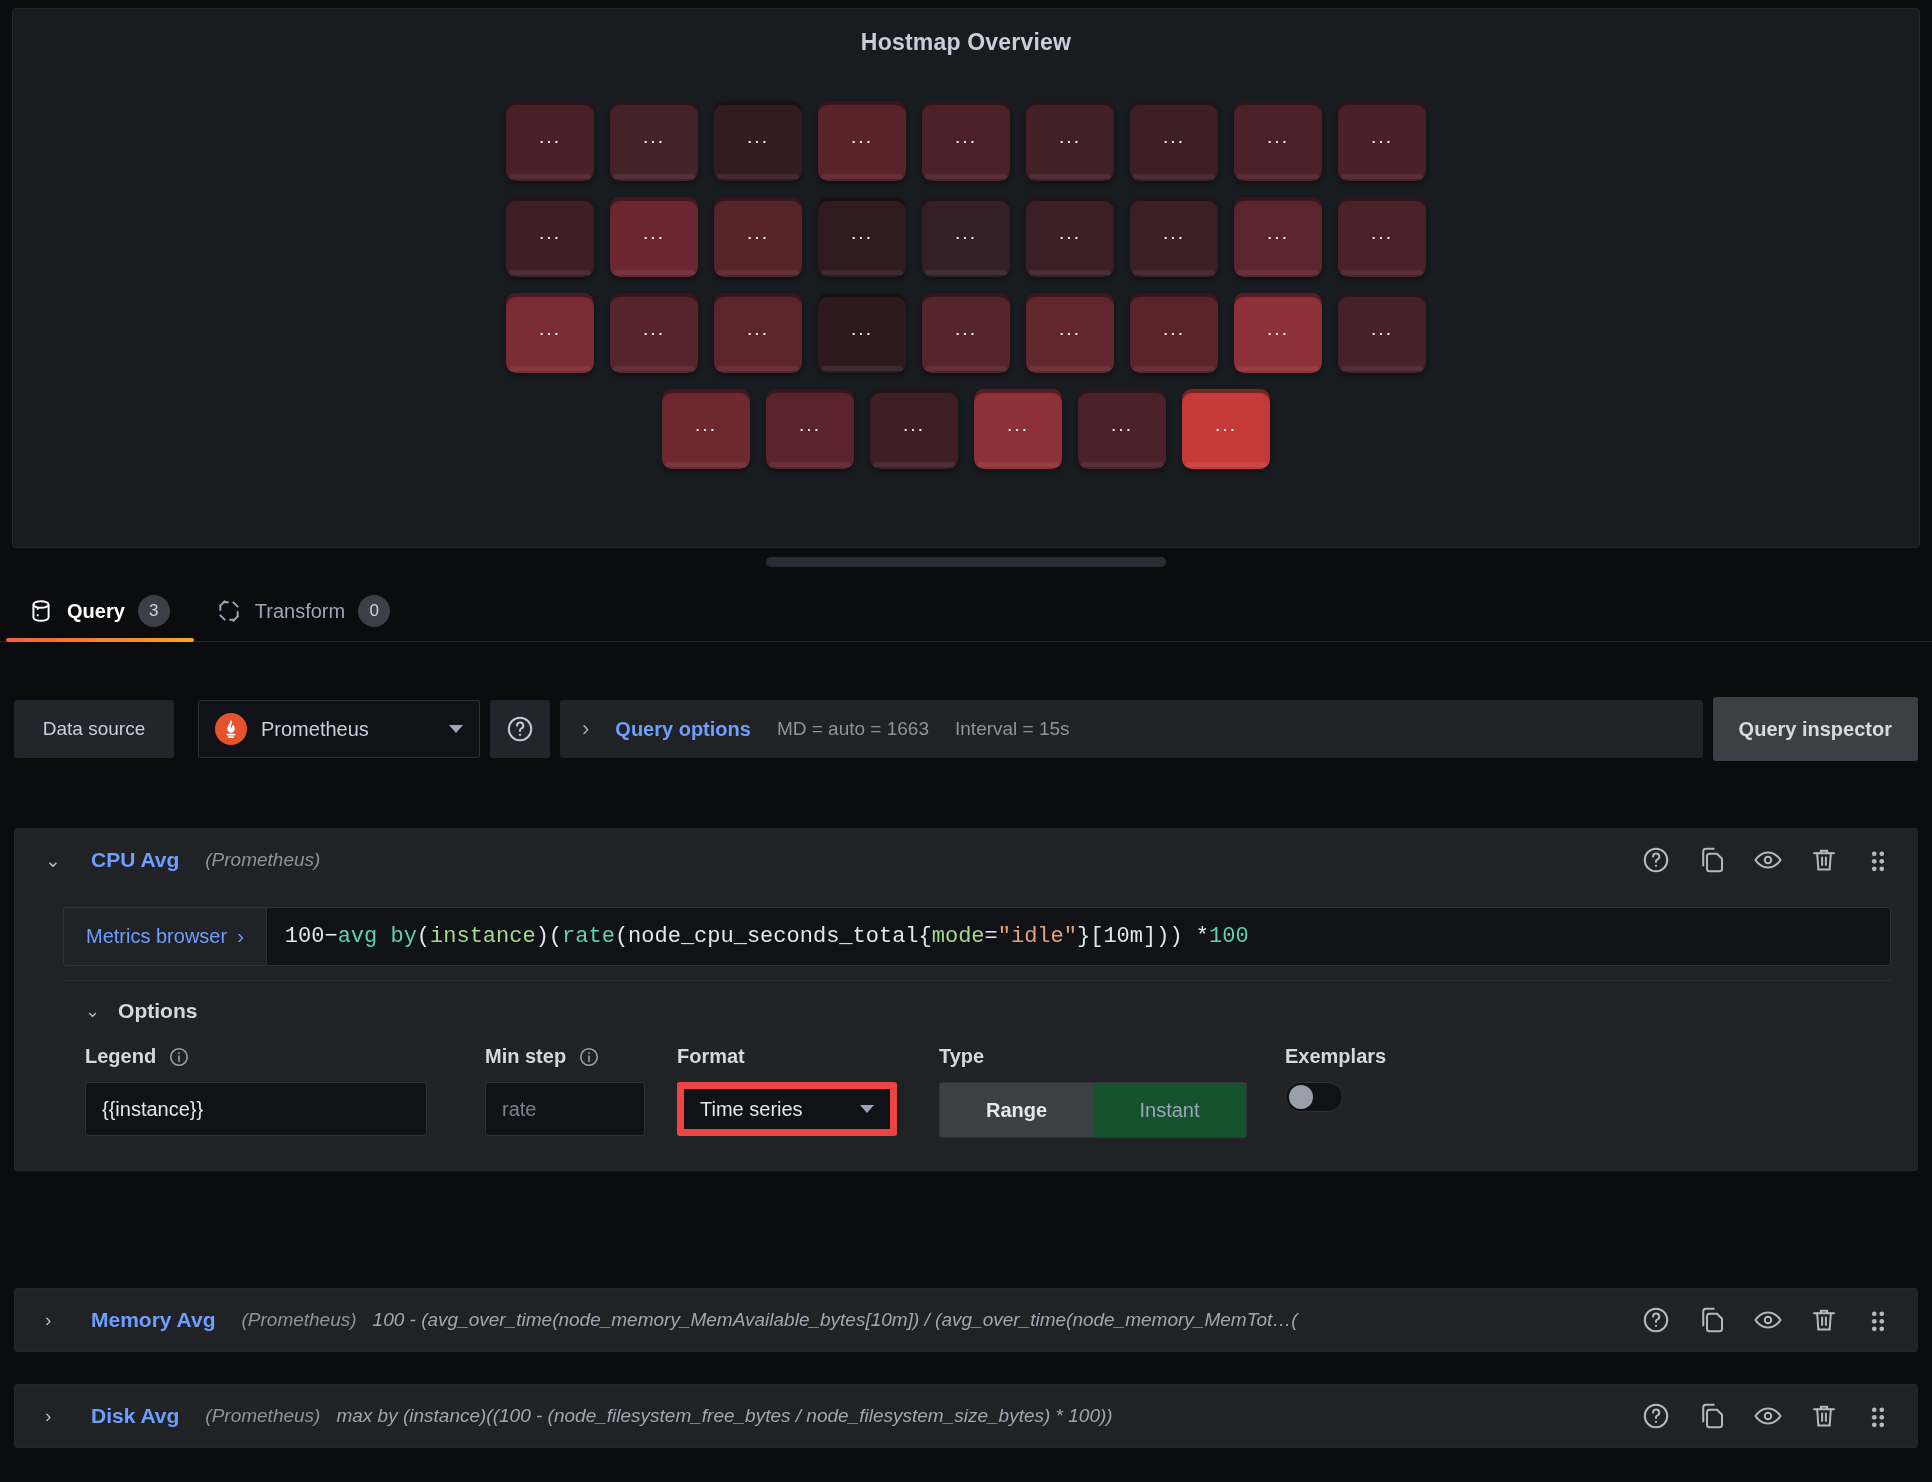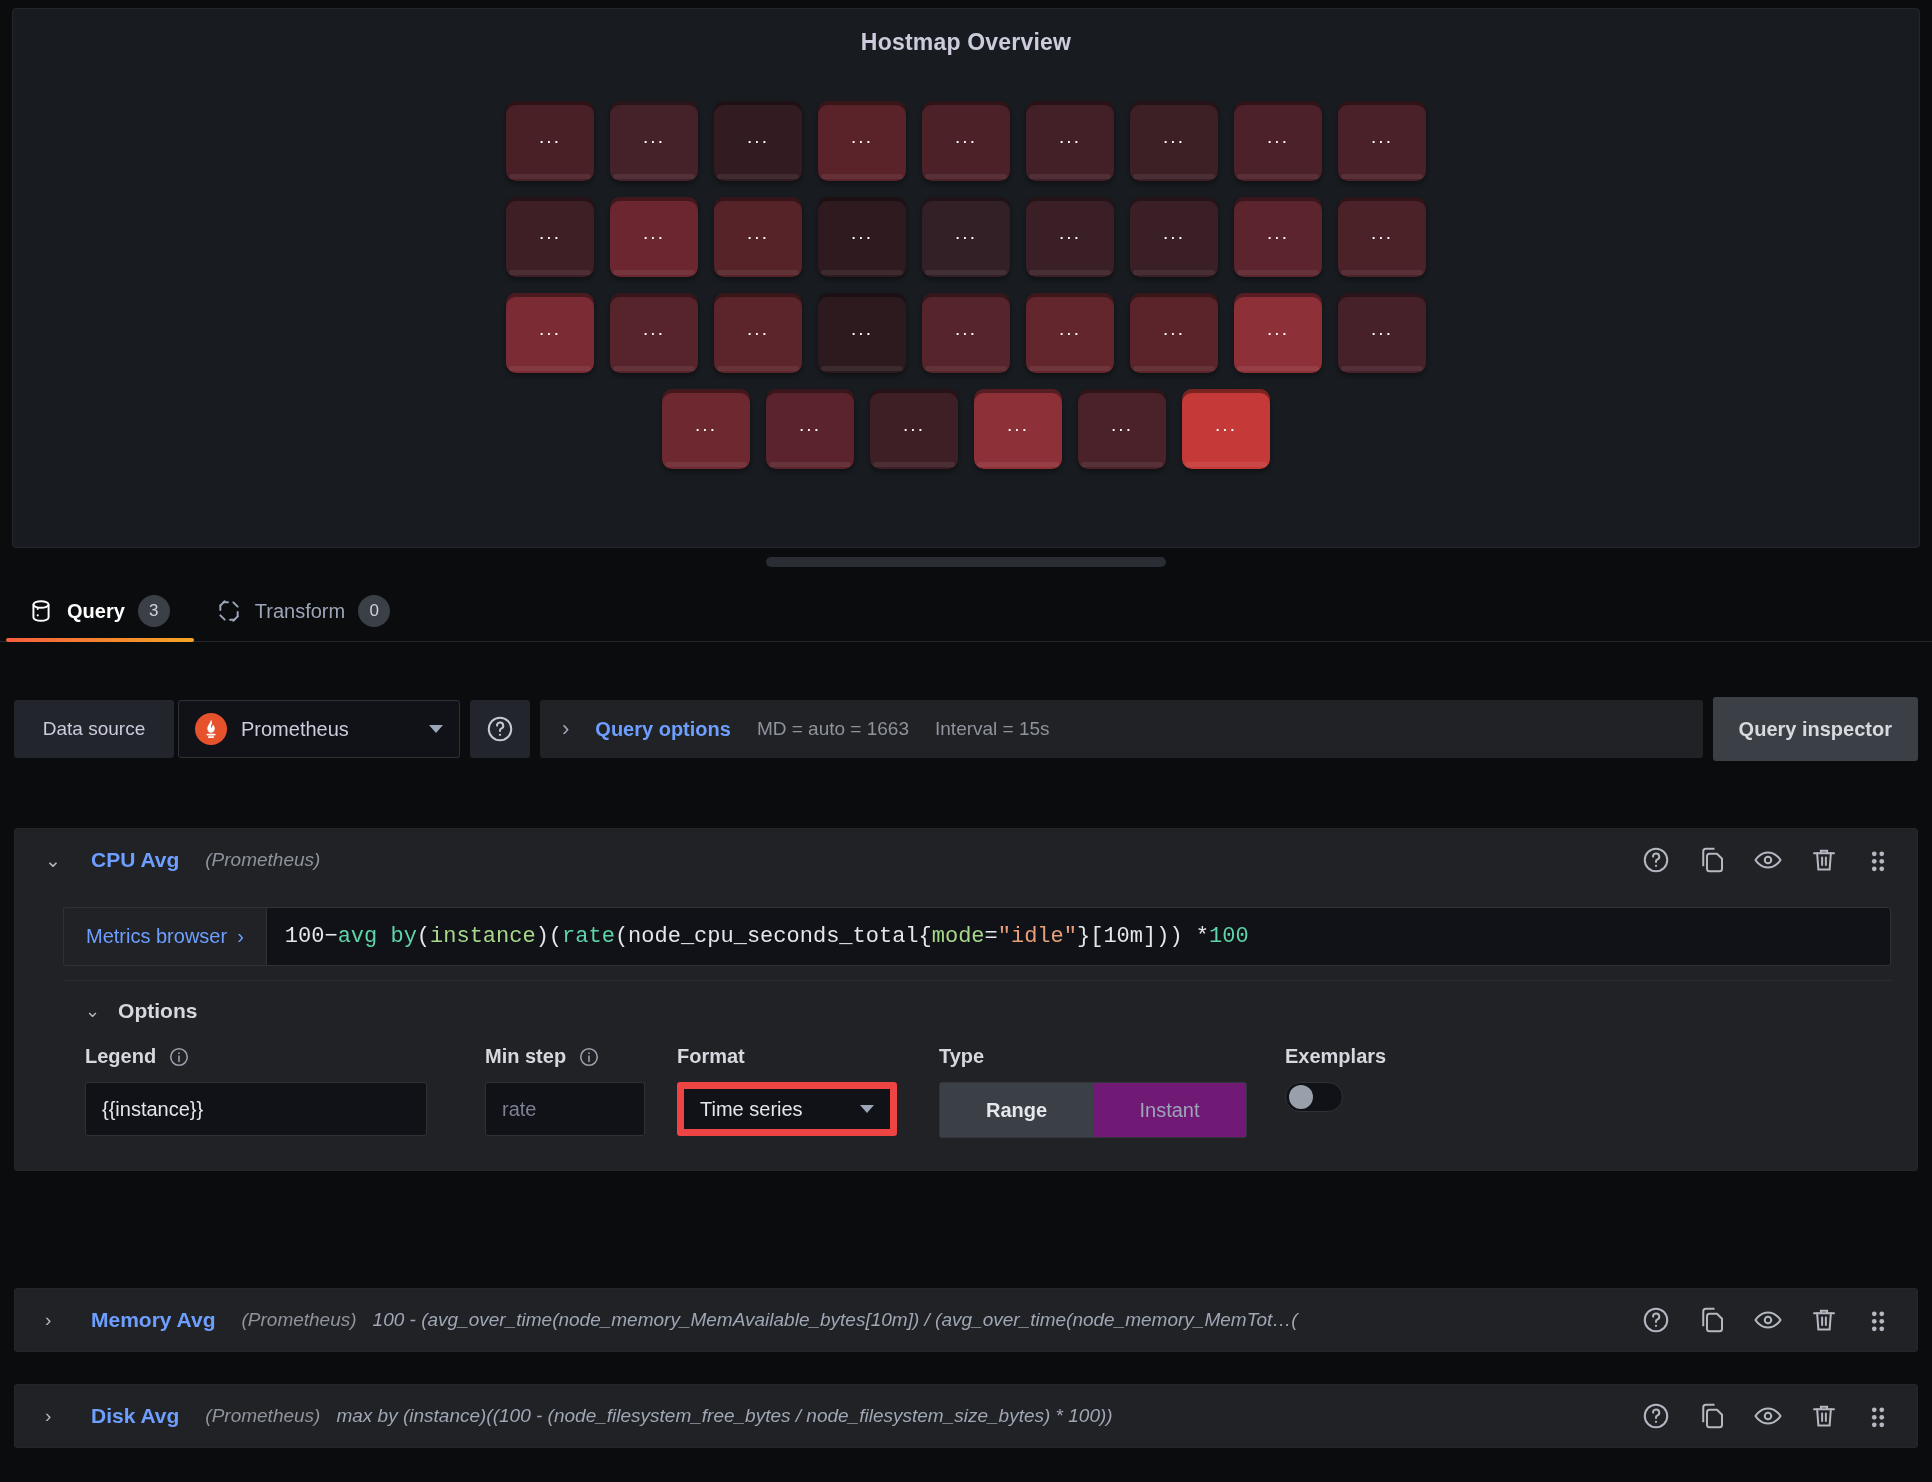--- a/index.html
+++ b/index.html
@@ -104,21 +104,21 @@
   }
   .ds-label {
     height: 58px; min-width: 160px;
     background: #22252b;
     border-radius: 3px;
     display: flex; align-items: center; justify-content: center;
     font-size: 19px; color: #ccccdc;
     padding: 0 20px;
   }
   .ds-picker {
-    margin-left: 2px;
+    margin-left: 22px;
     height: 58px; width: 282px;
     background: #111217;
     border: 1px solid #2e3236;
     border-radius: 3px;
     display: flex; align-items: center; gap: 14px;
     padding: 0 16px;
     font-size: 20px; color: #ccccdc;
     cursor: pointer;
   }
   .prom-logo {
@@ -585,21 +585,21 @@
           <div class="selinput" style="width:220px;">
             <span>Time series</span>
             <span class="chev"></span>
           </div>
         </div>
 
         <div class="opt-col" style="width:346px;">
           <span class="opt-label">Type</span>
           <div class="seg" style="height:56px;width:308px;">
             <div class="seg-item on" style="flex:1;justify-content:center;font-weight:bold;color:#e6e8ee;">Range</div>
-            <div class="seg-item" style="flex:1;justify-content:center;background:#701a75;">Instant</div>
+            <div class="seg-item" style="flex:1;justify-content:center;background:#14532d;">Instant</div>
           </div>
         </div>
 
         <div class="opt-col">
           <span class="opt-label">Exemplars</span>
           <div class="toggle">
             <span class="knob"></span>
           </div>
         </div>
 

